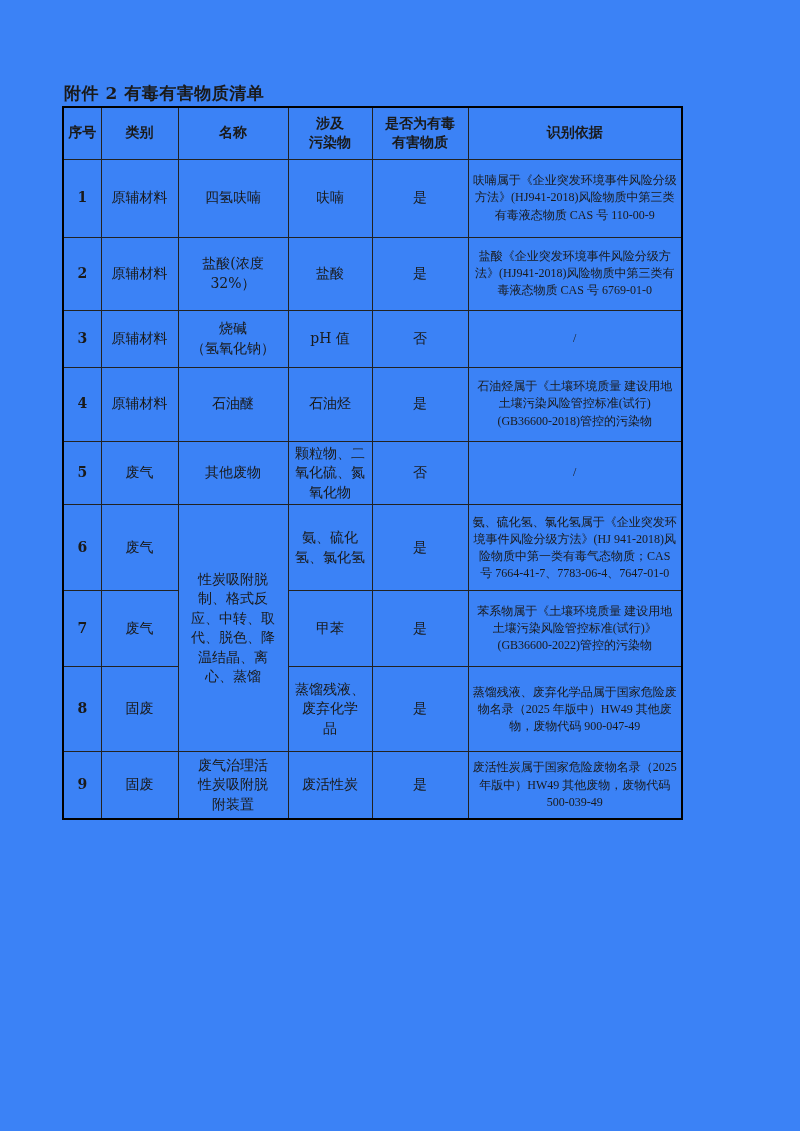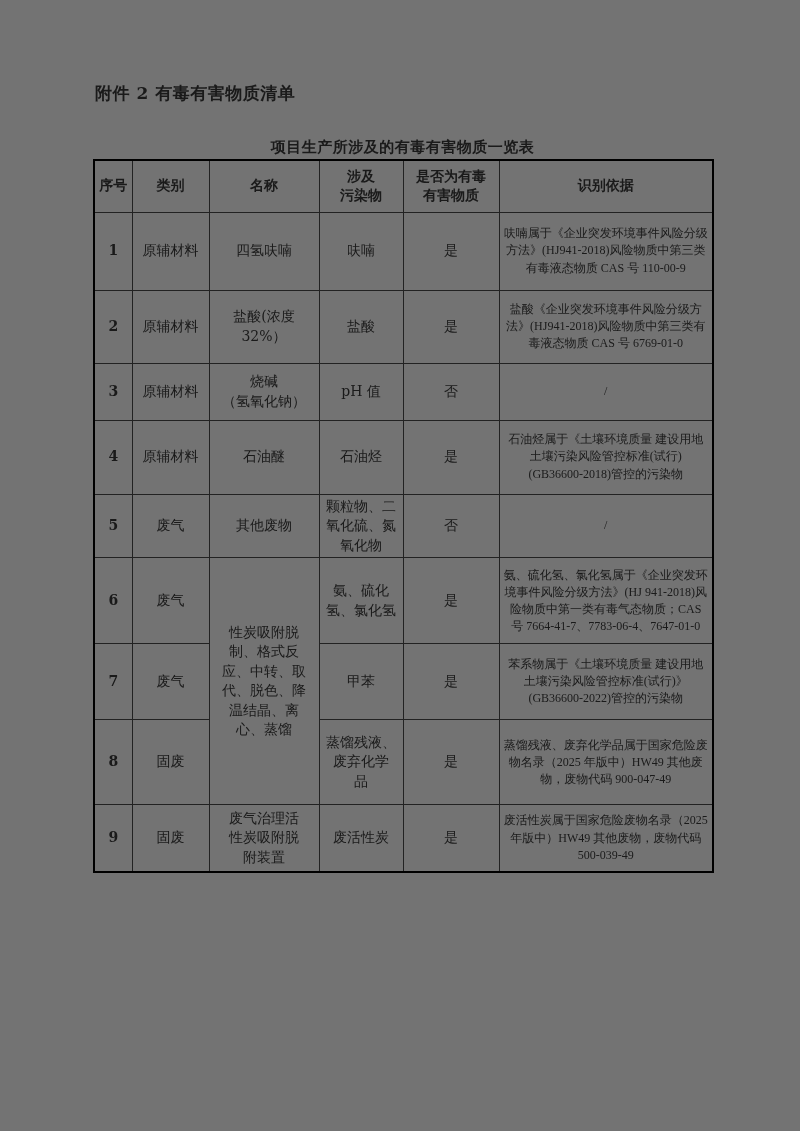--- a/index.html
+++ b/index.html
@@ -5,23 +5,23 @@
   html, body {
     margin: 0;
     padding: 0;
     background: #e8e8e8;
   }
   .page {
     position: relative;
     width: 800px;
     height: 1131px;
     margin: 0 auto;
-    background: #737373;
+    background: #3b82f6;
     box-sizing: border-box;
-    padding: 82px 0 0 93px;
+    padding: 82px 0 0 62px;
     font-family: "DejaVu Serif", "Liberation Serif", serif;
     color: #1a1a1a;
     overflow: hidden;
   }
   .doc-title {
     margin: 0 0 0 2px;
     font-size: 17px;
     line-height: 22px;
     font-weight: bold;
     letter-spacing: 0.5px;
@@ -82,21 +82,20 @@
   tr.r8 { height: 85px; }
   tr.r9 { height: 67px; }
 </style>
 </head>
 <body>
 
 <div class="page">
   <h1 class="doc-title">附件 2 有毒有害物质清单</h1>
 
   <div class="table-wrap">
-    <div class="caption">项目生产所涉及的有毒有害物质一览表</div>
 
     <table class="subst-table">
       <colgroup>
         <col style="width:38px">
         <col style="width:77px">
         <col style="width:110px">
         <col style="width:84px">
         <col style="width:96px">
         <col style="width:214px">
       </colgroup>

